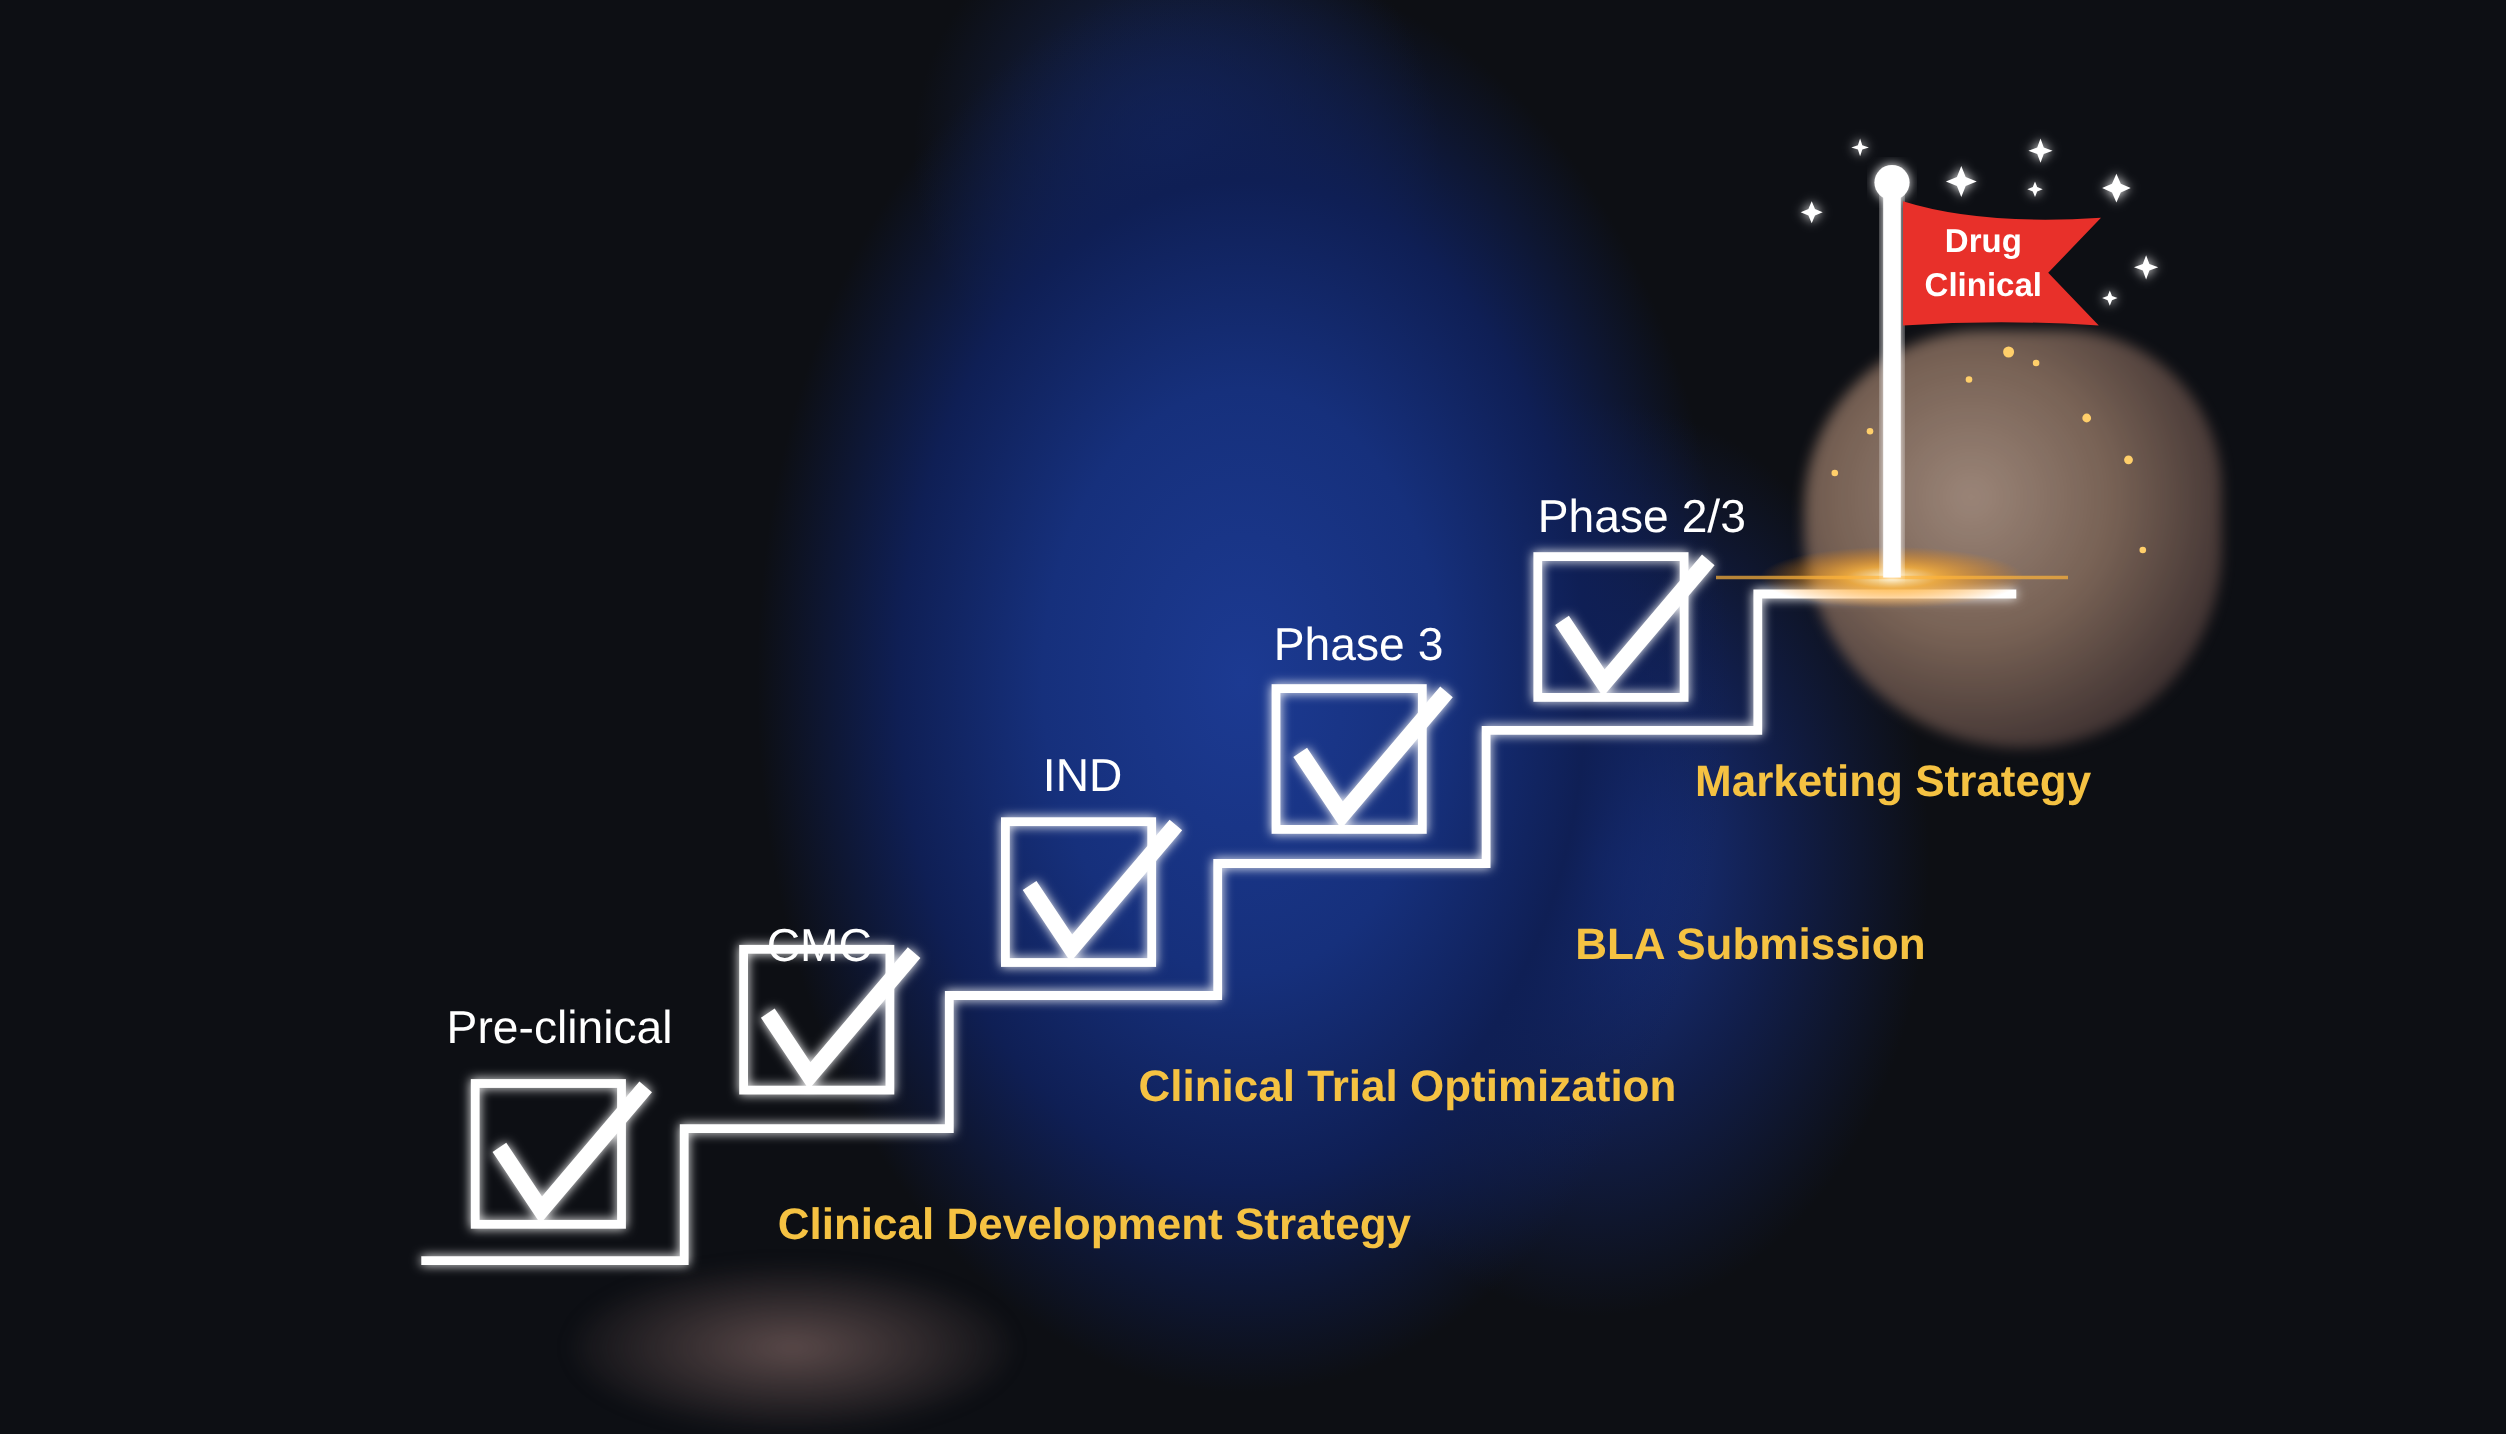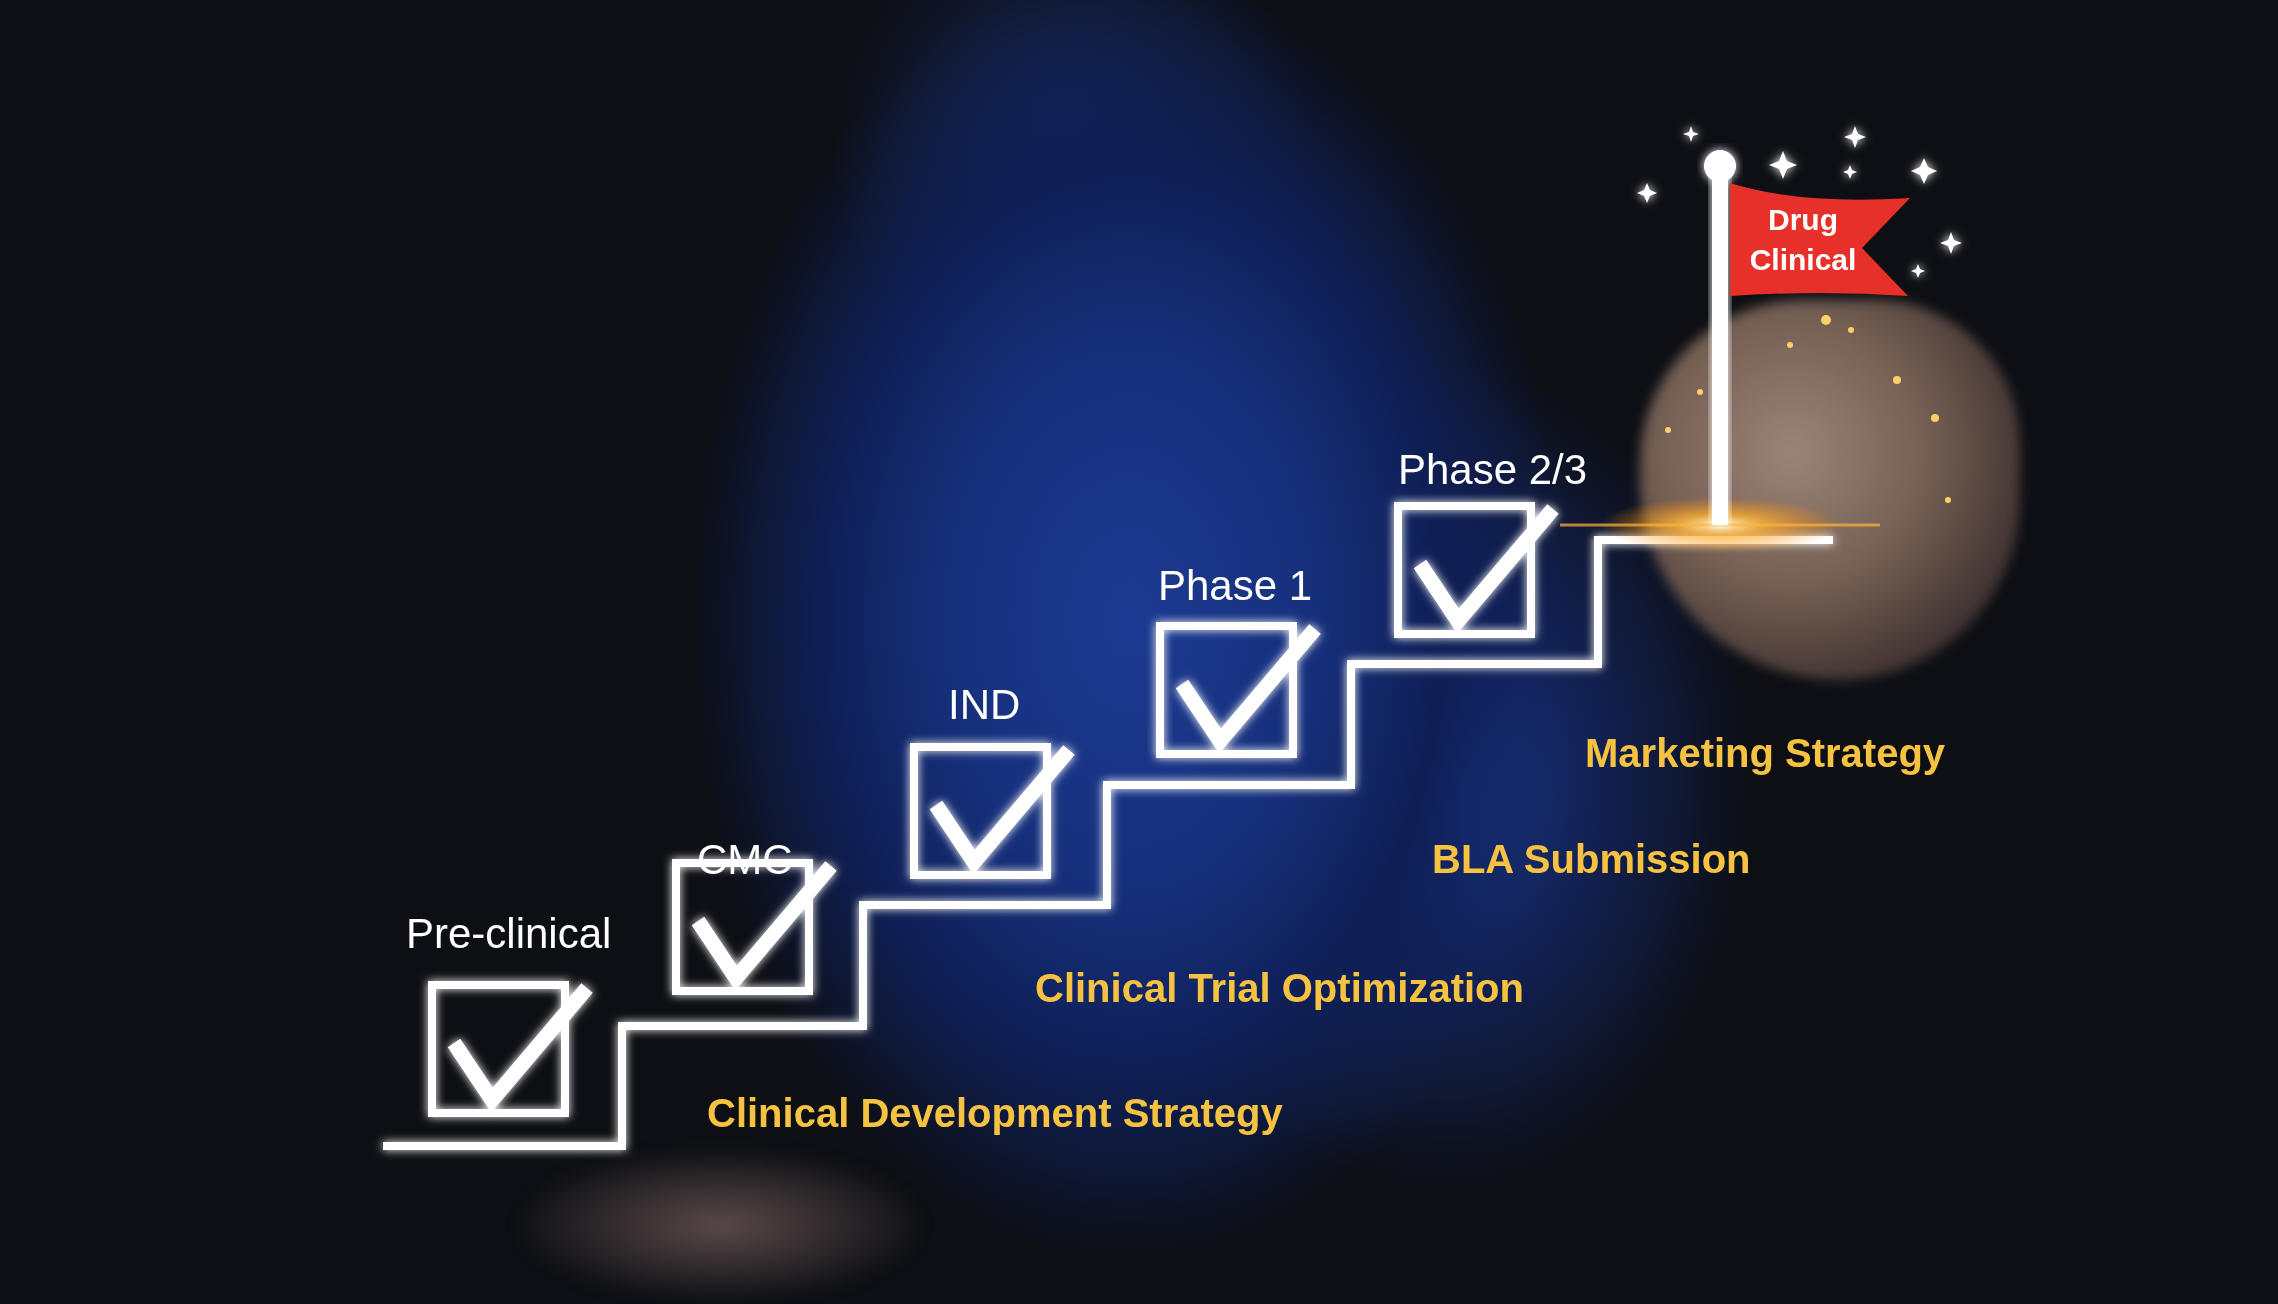--- a/index.html
+++ b/index.html
@@ -91,24 +91,24 @@
     <circle cx="1935" cy="418" r="4"></circle>
       <circle cx="1700" cy="392" r="3"></circle>
     <circle cx="1668" cy="430" r="3"></circle>
       <circle cx="1948" cy="500" r="3"></circle>
   </g>
 </svg>
 
 <div class="lbl-white" style="left:406px;top:910px;">Pre-clinical</div>
 <div class="lbl-white" style="left:697px;top:788px;margin-top:48px;">CMC</div>
 <div class="lbl-white" style="left:948px;top:681px;">IND</div>
-<div class="lbl-white" style="left:1158px;top:562px;">Phase 1</div>
+<div class="lbl-white" style="left:1158px;top:562px;">Phase 3</div>
 <div class="lbl-white" style="left:1398px;top:446px;">Phase 2/3</div>
 
 <div class="lbl-gold" style="left:707px;top:1091px;">Clinical Development Strategy</div>
 <div class="lbl-gold" style="left:1007px;top:966px;margin-left:28px;">Clinical Trial Optimization</div>
 <div class="lbl-gold" style="left:1432px;top:837px;">BLA Submission</div>
-<div class="lbl-gold" style="left:1541px;top:731px;margin-left:44px;">Marketing Strategy</div>
+<div class="lbl-gold" style="left:1541px;top:689px;">Marketing Strategy</div>
 
 <div class="flag-text" style="left:1718px;top:200px;">
   <div>Drug</div>
   <div>Clinical</div>
 </div>
 
 </body></html>

